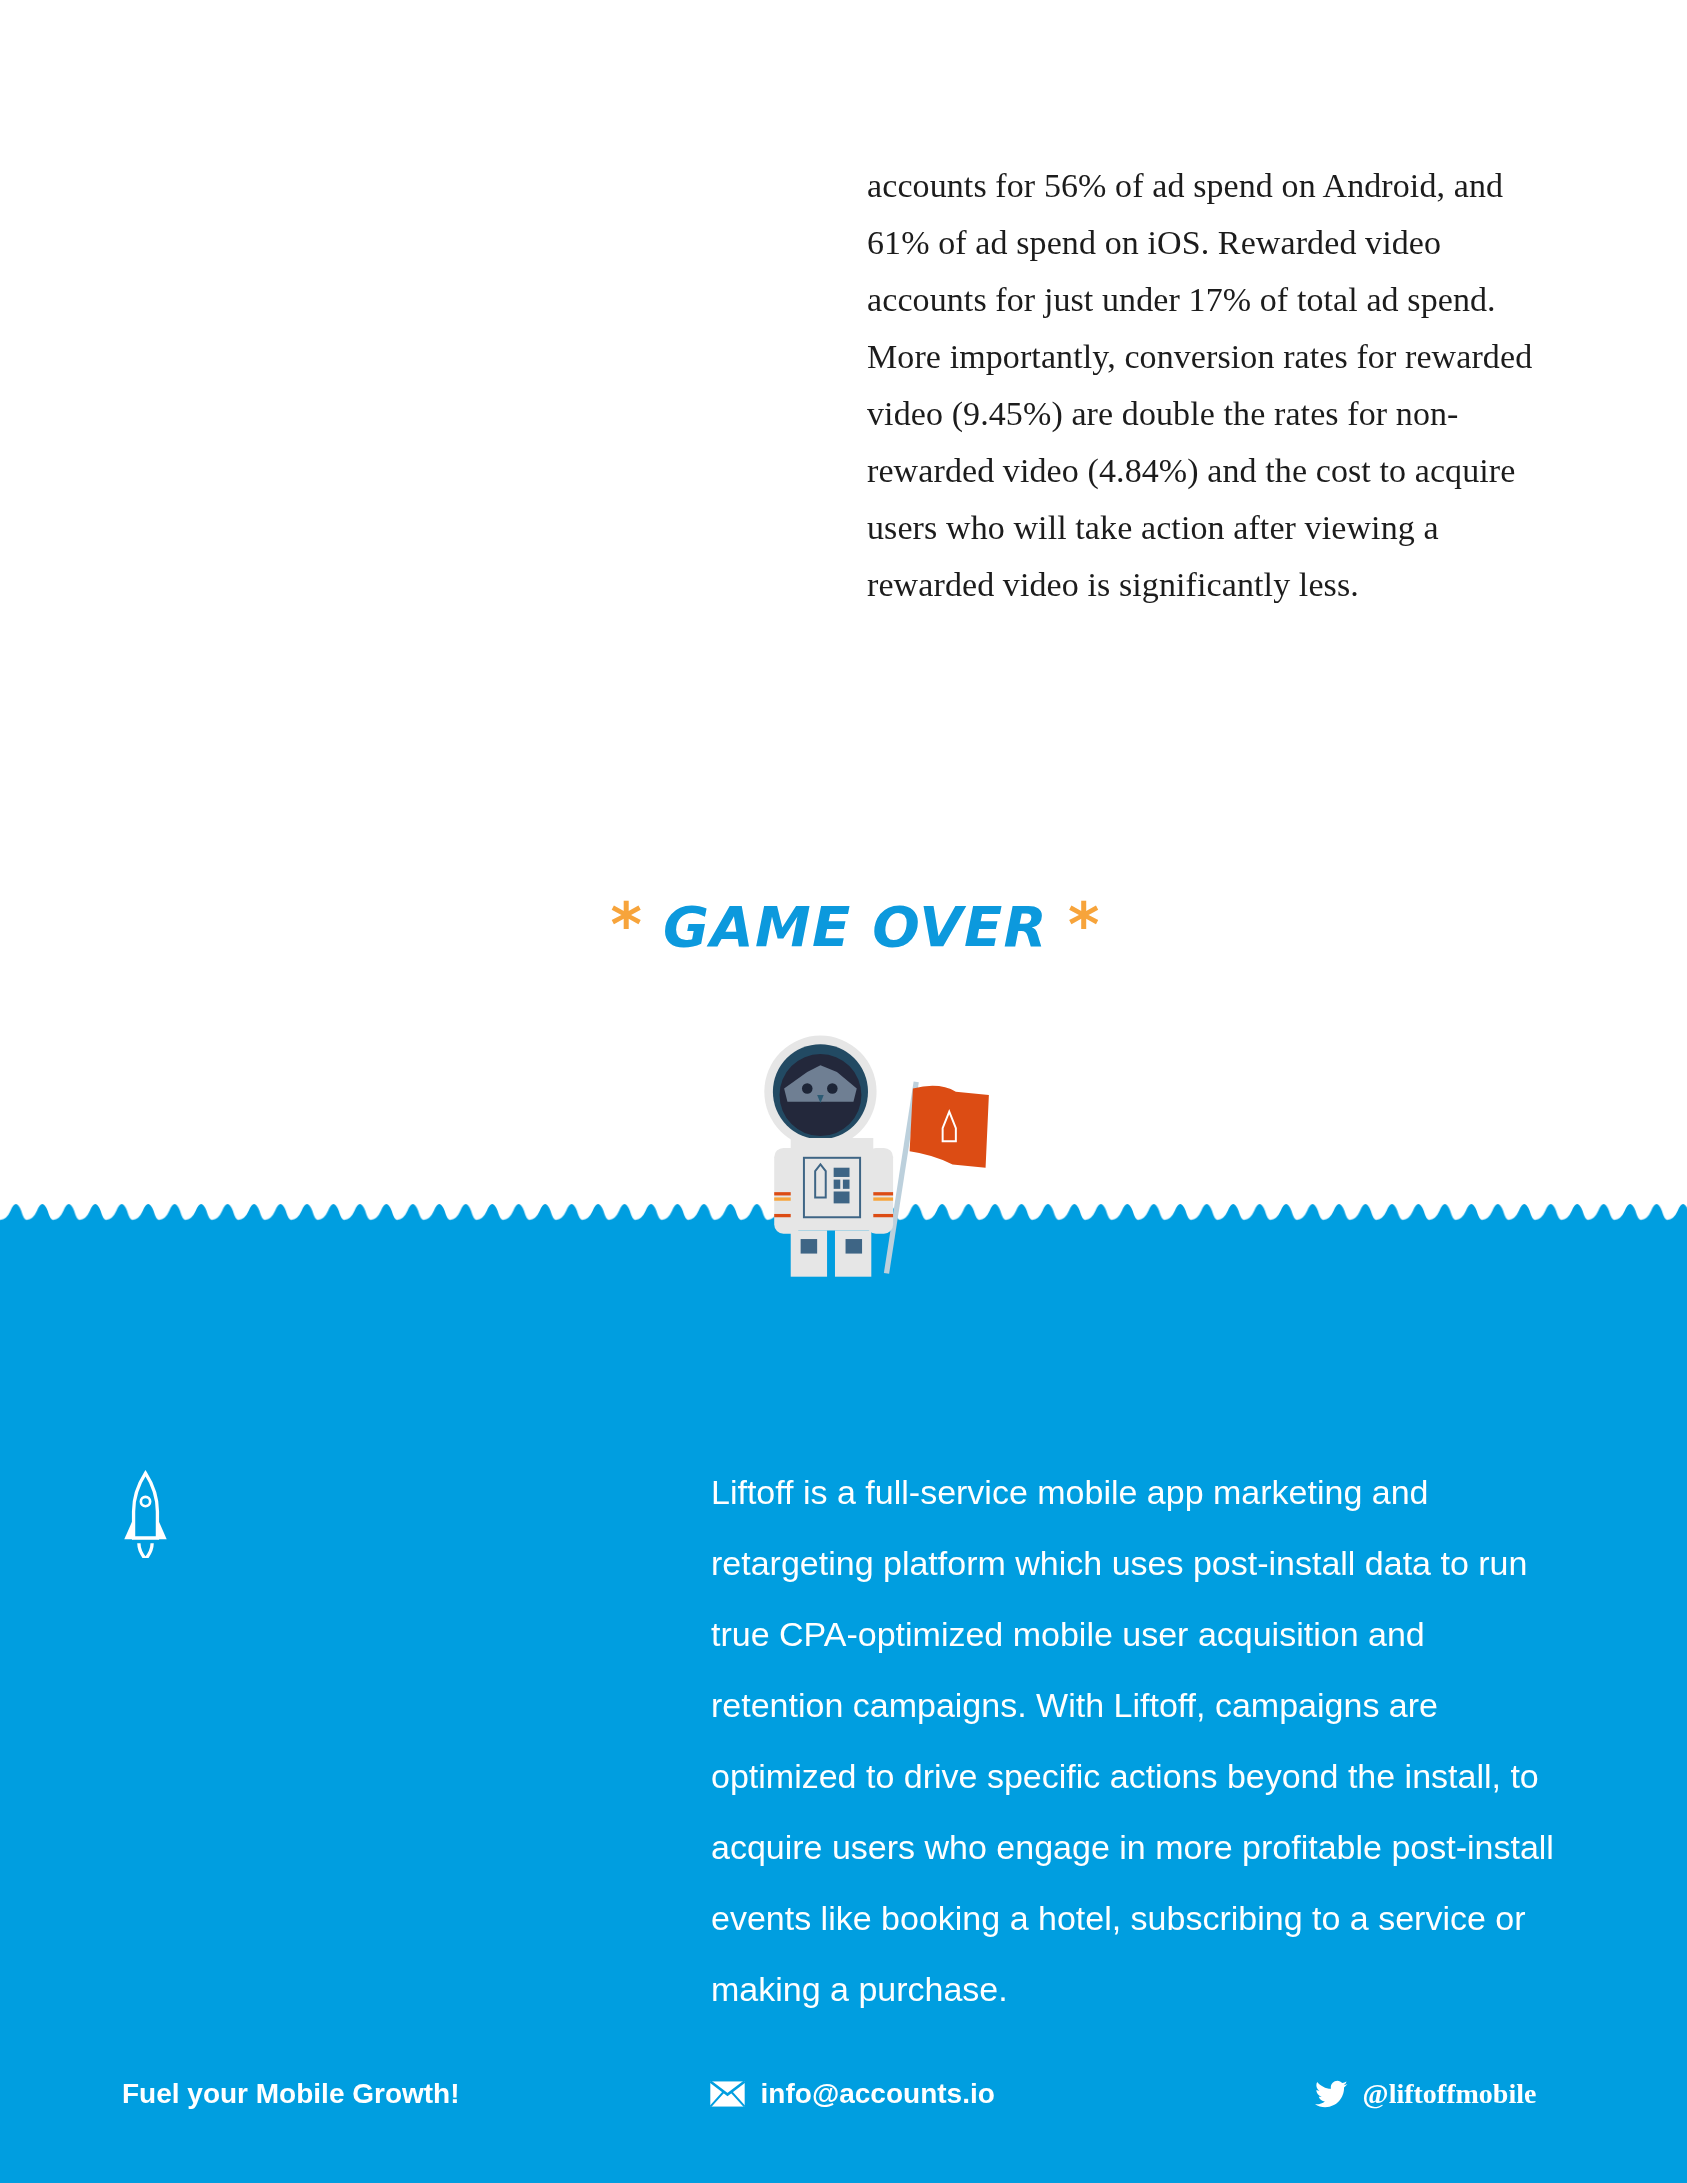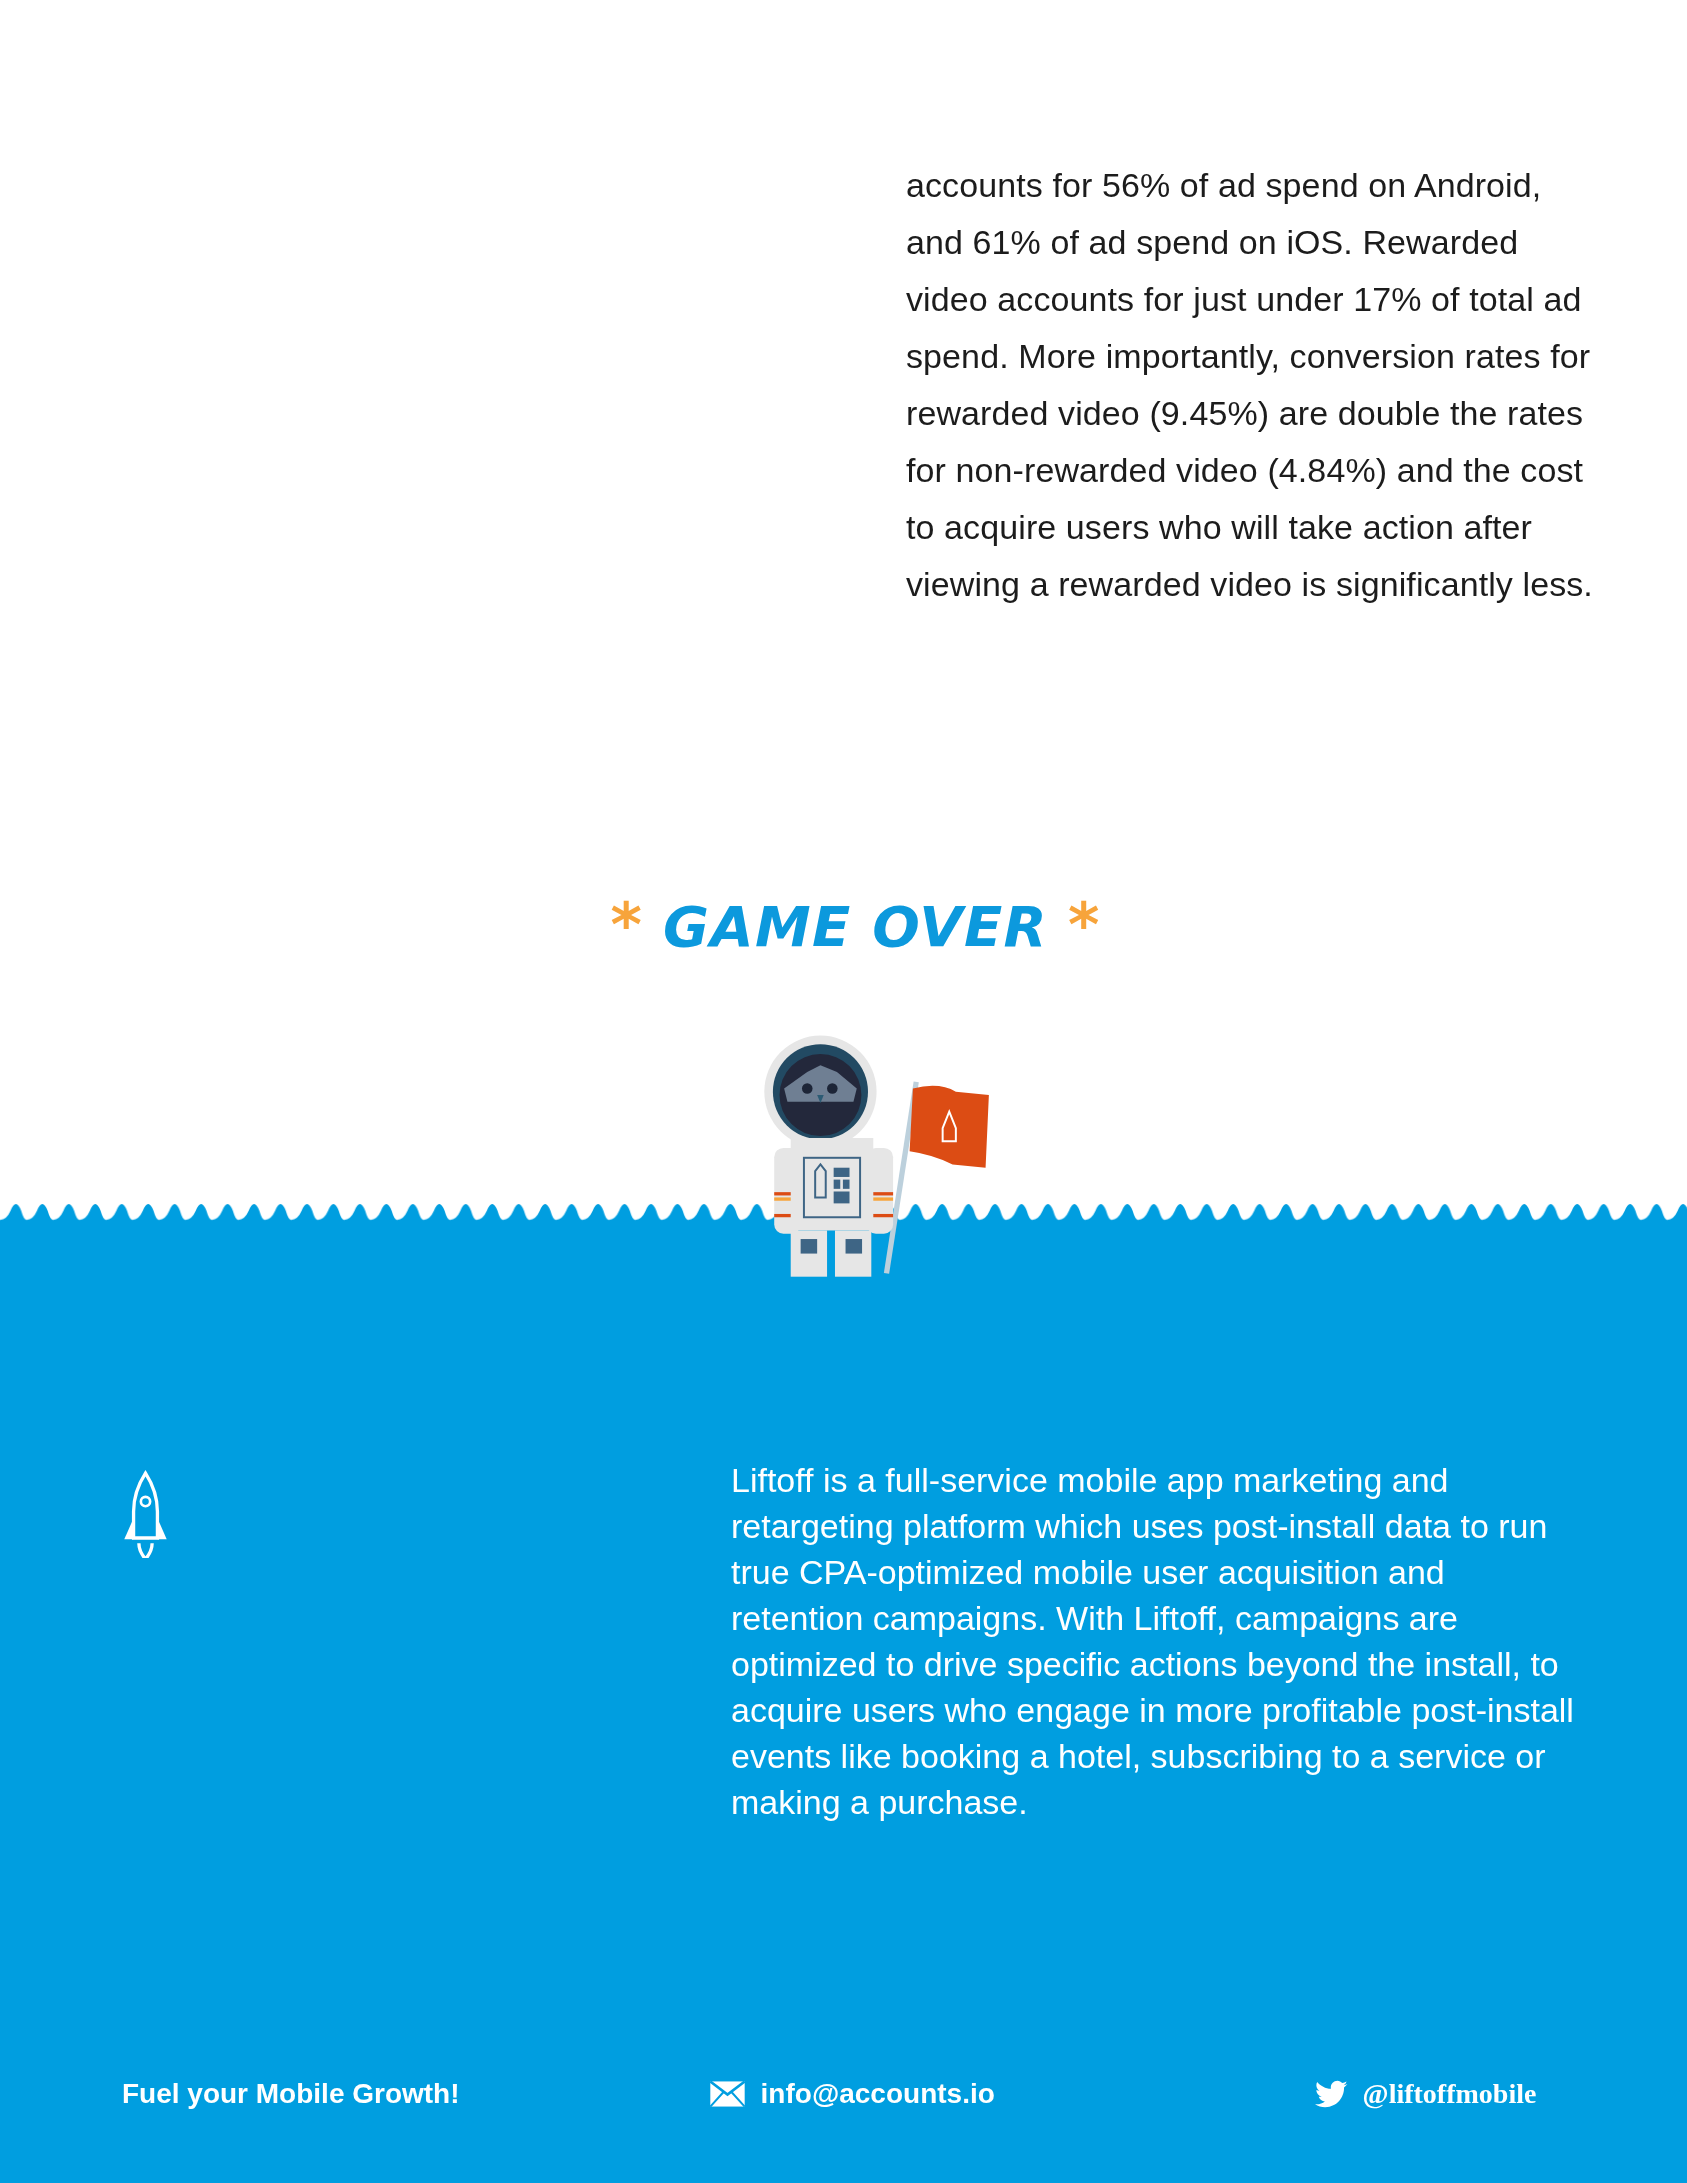--- a/index.html
+++ b/index.html
@@ -1,30 +1,30 @@
 <!DOCTYPE html>
 <html style="font-size:10.6px"><head>
 <meta charset="utf-8">
 <style>
   html,body{margin:0;padding:0;}
   body{width:1687px;height:2183px;position:relative;overflow:hidden;background:#ffffff;font-family:"Liberation Sans",sans-serif;}
   .col{position:absolute;top:157px;font-size:34px;line-height:57px;color:#1c1c1c;font-weight:300;letter-spacing:0.1px;}
   .col p{margin:0;}
   .col .gap{height:46px;}
   .col-left{left:157px;width:668px;}
-  .col-right{left:906px;width:695px;}
+  .col-right{left:867px;width:695px;font-family:Liberation Serif, serif;}
   .b{font-weight:bold;}
   .title{position:absolute;top:890px;left:12px;width:1687px;text-align:center;font-family:"DejaVu Sans",sans-serif;font-weight:bold;font-style:italic;font-size:56px;color:#0c99dd;letter-spacing:1.3px;}
   .title .star{color:#f7a43b;font-size:60px;margin:0 20px;font-style:normal;}
   .blue{position:absolute;left:0;top:1227px;width:1687px;height:956px;background:#009ee0;}
   .waves{position:absolute;left:0;top:1204px;width:1687px;height:26.5px;}
   .astro{position:absolute;left:754px;top:1029px;width:265px;height:251px;}
   .logo{position:absolute;left:119px;top:1465px;width:450px;height:93px;}
   .logo-text{position:absolute;left:86px;top:14.6px;font-size:52px;font-weight:bold;color:#fff;letter-spacing:29px;font-family:"Liberation Sans",sans-serif;}
-  .desc{position:absolute;left:711px;top:1457px;width:853px;font-size:34px;line-height:46px;color:#ffffff;font-weight:300;margin-left:20px;}
+  .desc{position:absolute;left:711px;top:1457px;width:853px;font-size:34px;line-height:71px;color:#ffffff;font-weight:300;}
   .footer{position:absolute;top:2071px;height:46px;color:#fff;font-size:28px;font-weight:bold;display:flex;align-items:center;}
   .f1{left:122px;}
   .f2{left:709px;}
   .f3{left:1315px;font-family:Liberation Serif, serif;}
   .f2 .ico,.f3 .ico{margin-right:14.6px;display:inline-flex;}
 </style>
 </head>
 <body>
 
 <div class="col col-left">

